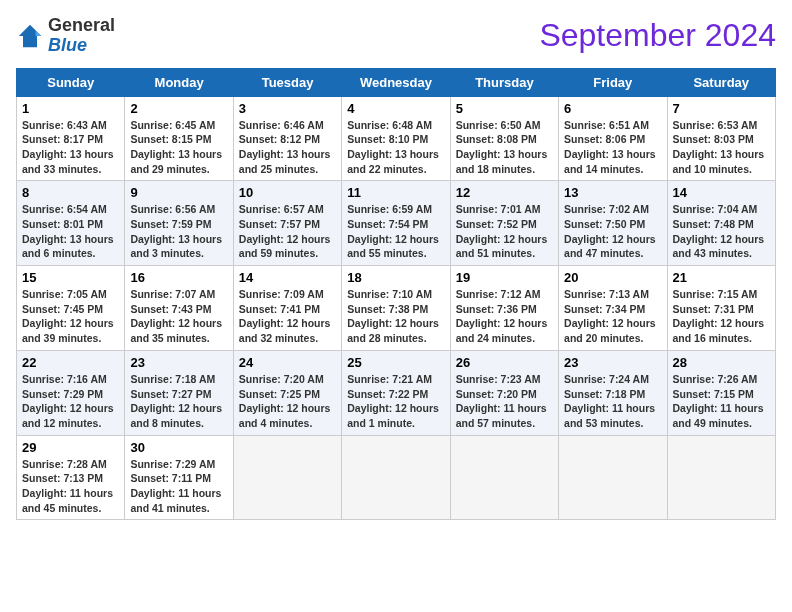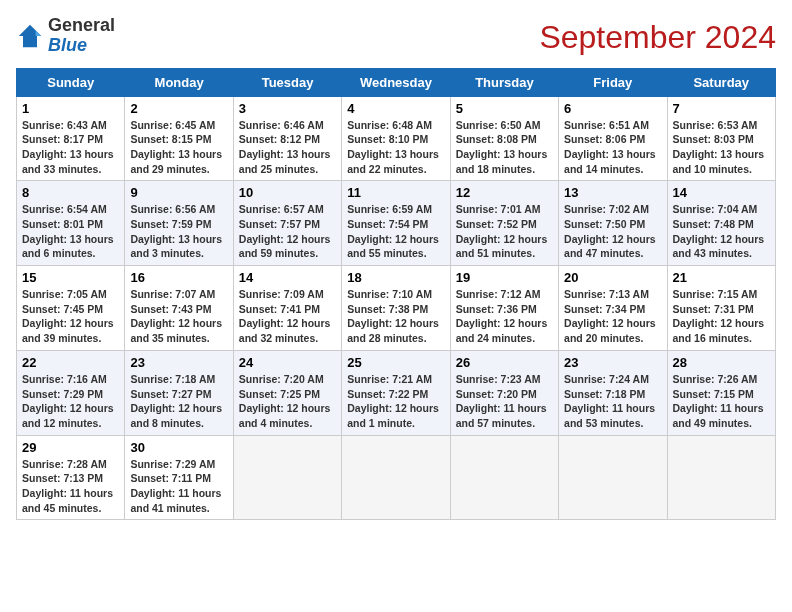--- a/index.html
+++ b/index.html
@@ -6,21 +6,21 @@
     body {
       font-family: Arial, sans-serif;
       background: #fff;
       width: 792px;
       min-height: 612px;
       padding: 16px;
     }
     .header {
       display: flex;
       justify-content: space-between;
-      align-items: flex-end;
+      align-items: center;
       margin-bottom: 12px;
     }
     .logo {
       display: flex;
       align-items: center;
       gap: 4px;
     }
     .logo-text {
       display: flex;
       flex-direction: column;
@@ -40,21 +40,21 @@
     .logo-icon {
       width: 28px;
       height: 28px;
     }
     .title-block {
       text-align: right;
     }
     .month-title {
       font-size: 32px;
       font-weight: normal;
-      color: #b91c1c;
+      color: #6d28d9;
     }
     .location {
       font-size: 14px;
       color: #555;
     }
     table {
       width: 100%;
       border-collapse: collapse;
       font-size: 11px;
     }

